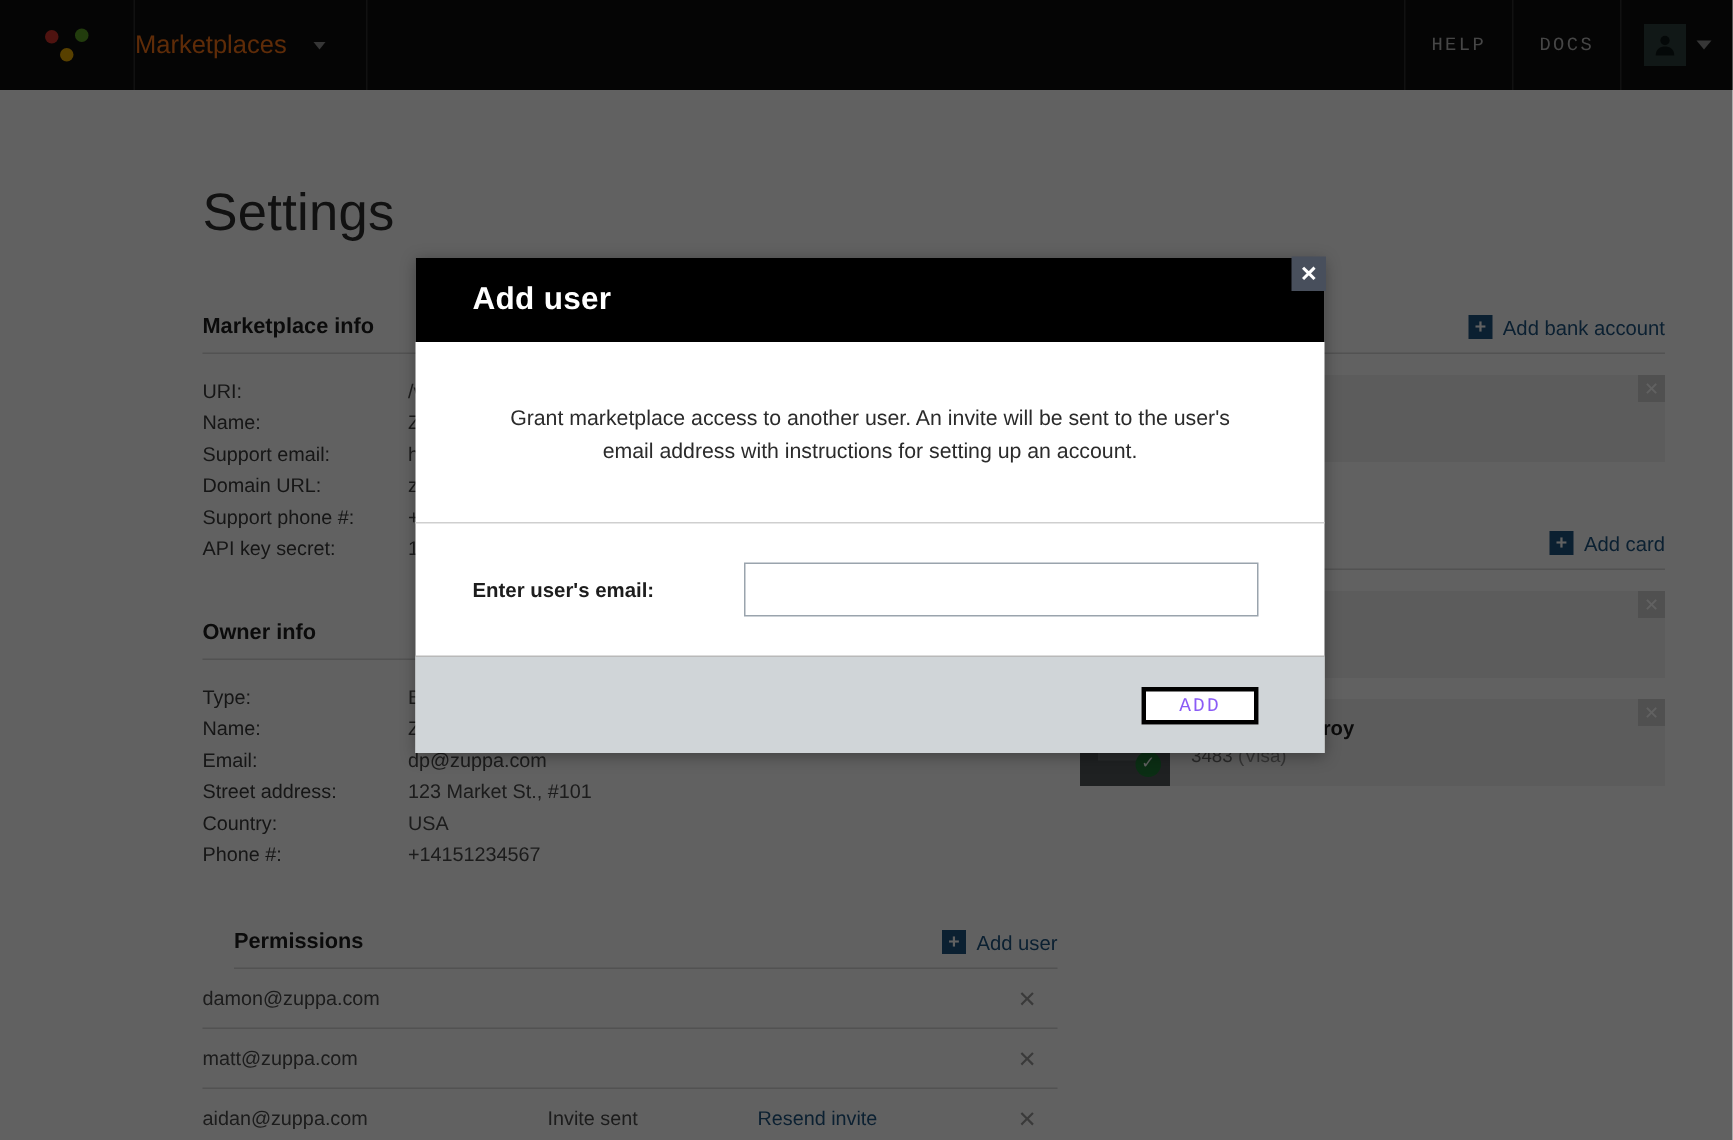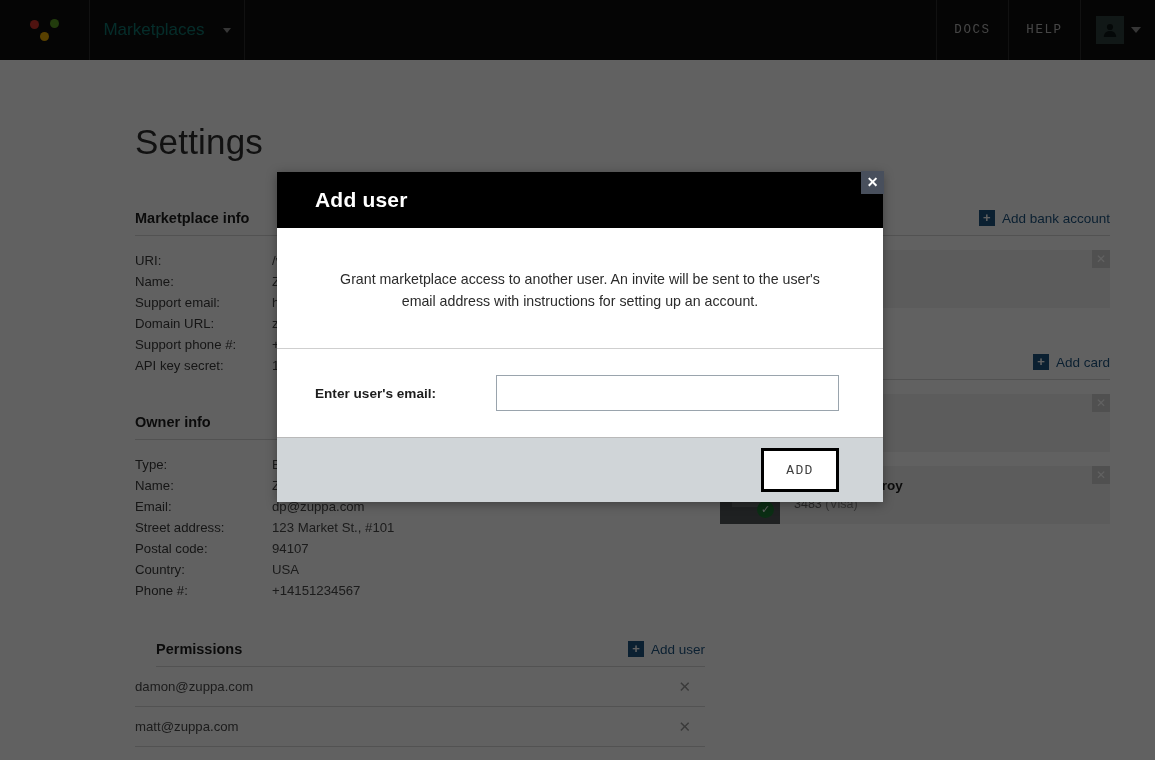--- a/index.html
+++ b/index.html
@@ -38,23 +38,23 @@
     position: relative;
     width: 34px; height: 26px;
   }
   .logo .dot { position: absolute; width: 9px; height: 9px; border-radius: 50%; }
   .logo .dot-red    { left: 2px;  top: 3px;  background: #d0342c; }
   .logo .dot-green  { left: 22px; top: 2px;  background: #5a9e23; }
   .logo .dot-yellow { left: 12px; top: 15px; background: #e8a800; }
 
   .nav-marketplaces {
     width: 155px;
-    display: flex; align-items: center; justify-content: center;
+    display: flex; align-items: center; 
     gap: 18px;
-    color: #0f766e;
+    color: #f97316;
     font-size: 17px;
     border-right: 1px solid #2e2e2e;
     cursor: pointer;
   }
   .nav-spacer { flex: 1; }
 
   .nav-link {
     width: 72px;
     display: flex; align-items: center; justify-content: center;
     color: #b9b9b9;
@@ -330,24 +330,24 @@
   .modal-footer {
     height: 64px;
     background: #d0d5d8;
     display: flex;
     align-items: center;
     justify-content: flex-end;
     padding-right: 44px;
   }
   .btn-add {
     min-width: 78px;
-    height: 44px;
+    height: 25px;
     background: #ffffff;
     border: 3px solid #000000;
-    color: #404040;
+    color: #8b5cf6;
     font-size: 13px;
     letter-spacing: 1.4px;
     font-family: "Liberation Mono", monospace;
     cursor: pointer;
     padding: 0 12px;
   }
 </style>
 </head>
 <body>
 
@@ -363,24 +363,24 @@
     </div>
 
     <div class="nav-marketplaces">
       <span>Marketplaces</span>
       <span class="caret-down small"></span>
     </div>
 
     <div class="nav-spacer"></div>
 
     <div class="nav-link">
+      <span>HELP</span>
+    </div>
+    <div class="nav-link">
       <span>DOCS</span>
-    </div>
-    <div class="nav-link">
-      <span>HELP</span>
     </div>
 
     <div class="nav-user">
       <span class="avatar-box">
         <svg class="avatar-glyph" width="16" height="16" viewBox="0 0 16 16">
           <circle cx="8" cy="5" r="3.1" fill="#0d1715"></circle>
           <path d="M1.8 15 C1.8 10.6 5 9 8 9 C11 9 14.2 10.6 14.2 15 Z" fill="#0d1715"></path>
         </svg>
       </span>
       <span class="caret-down"></span>
@@ -439,24 +439,20 @@
         </div>
         <div class="kv-row">
           <span class="kv-key">Email:</span>
           <span class="kv-val">dp@zuppa.com</span>
         </div>
         <div class="kv-row">
           <span class="kv-key">Street address:</span>
           <span class="kv-val">123 Market St., #101</span>
         </div>
         <div class="kv-row">
-          <span class="kv-key">Postal code:</span>
-          <span class="kv-val">94107</span>
-        </div>
-        <div class="kv-row">
           <span class="kv-key">Country:</span>
           <span class="kv-val">USA</span>
         </div>
         <div class="kv-row">
           <span class="kv-key">Phone #:</span>
           <span class="kv-val">+14151234567</span>
         </div>
       </div>
 
       <div class="section-head" style="margin-top:40px;margin-left:21px;">

